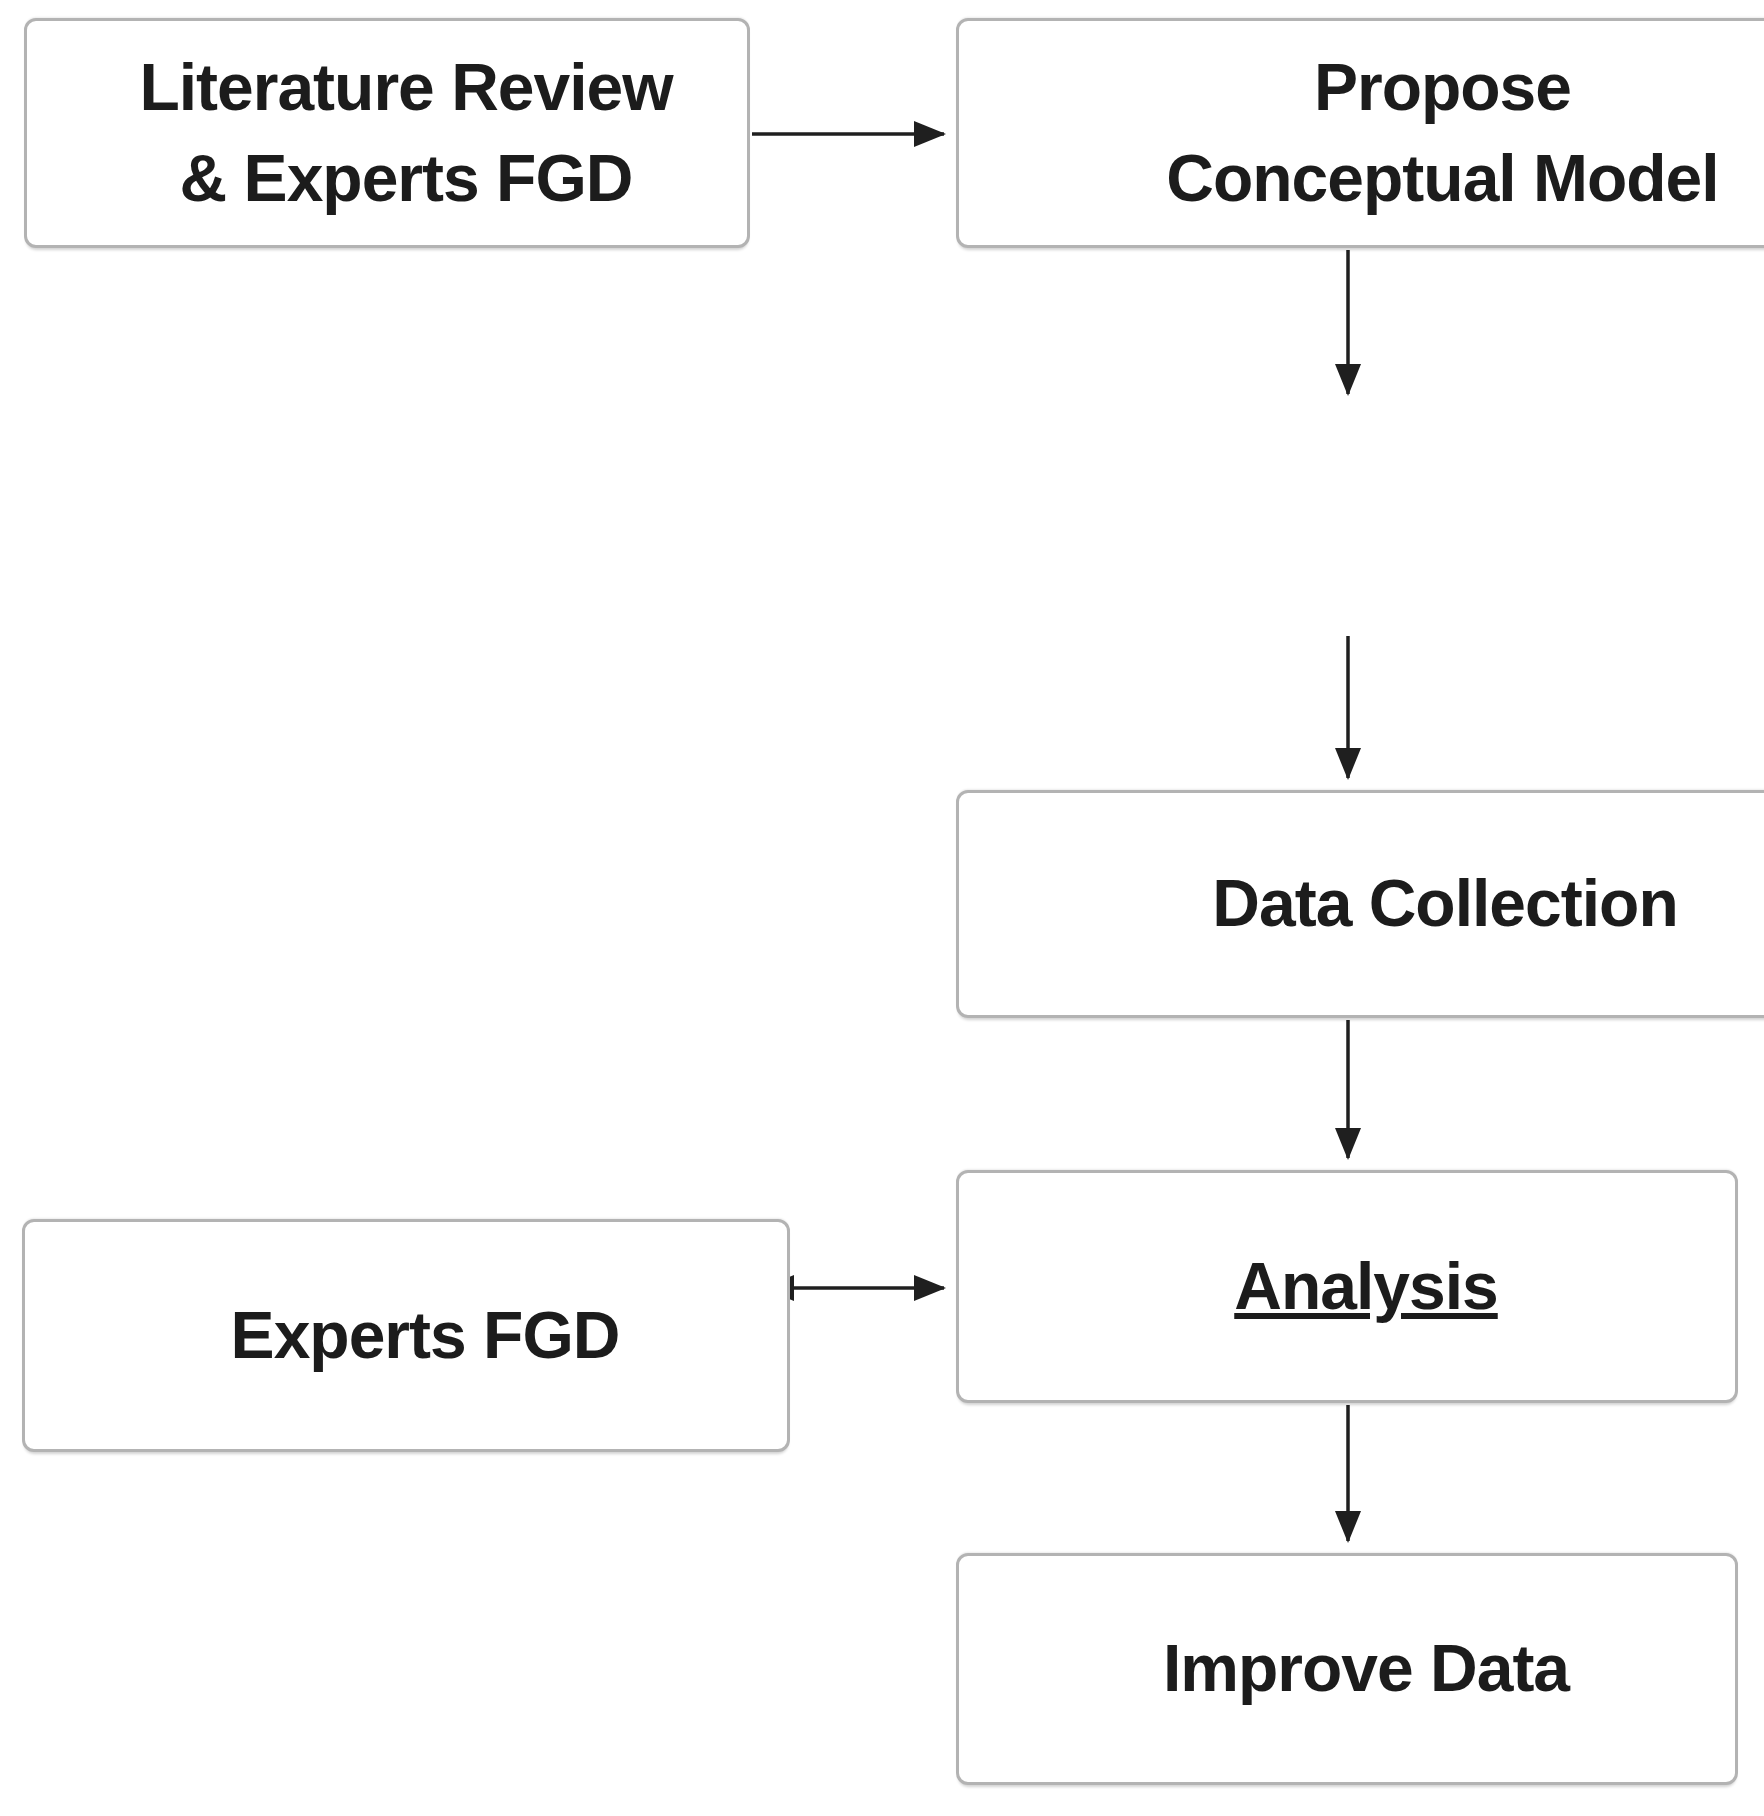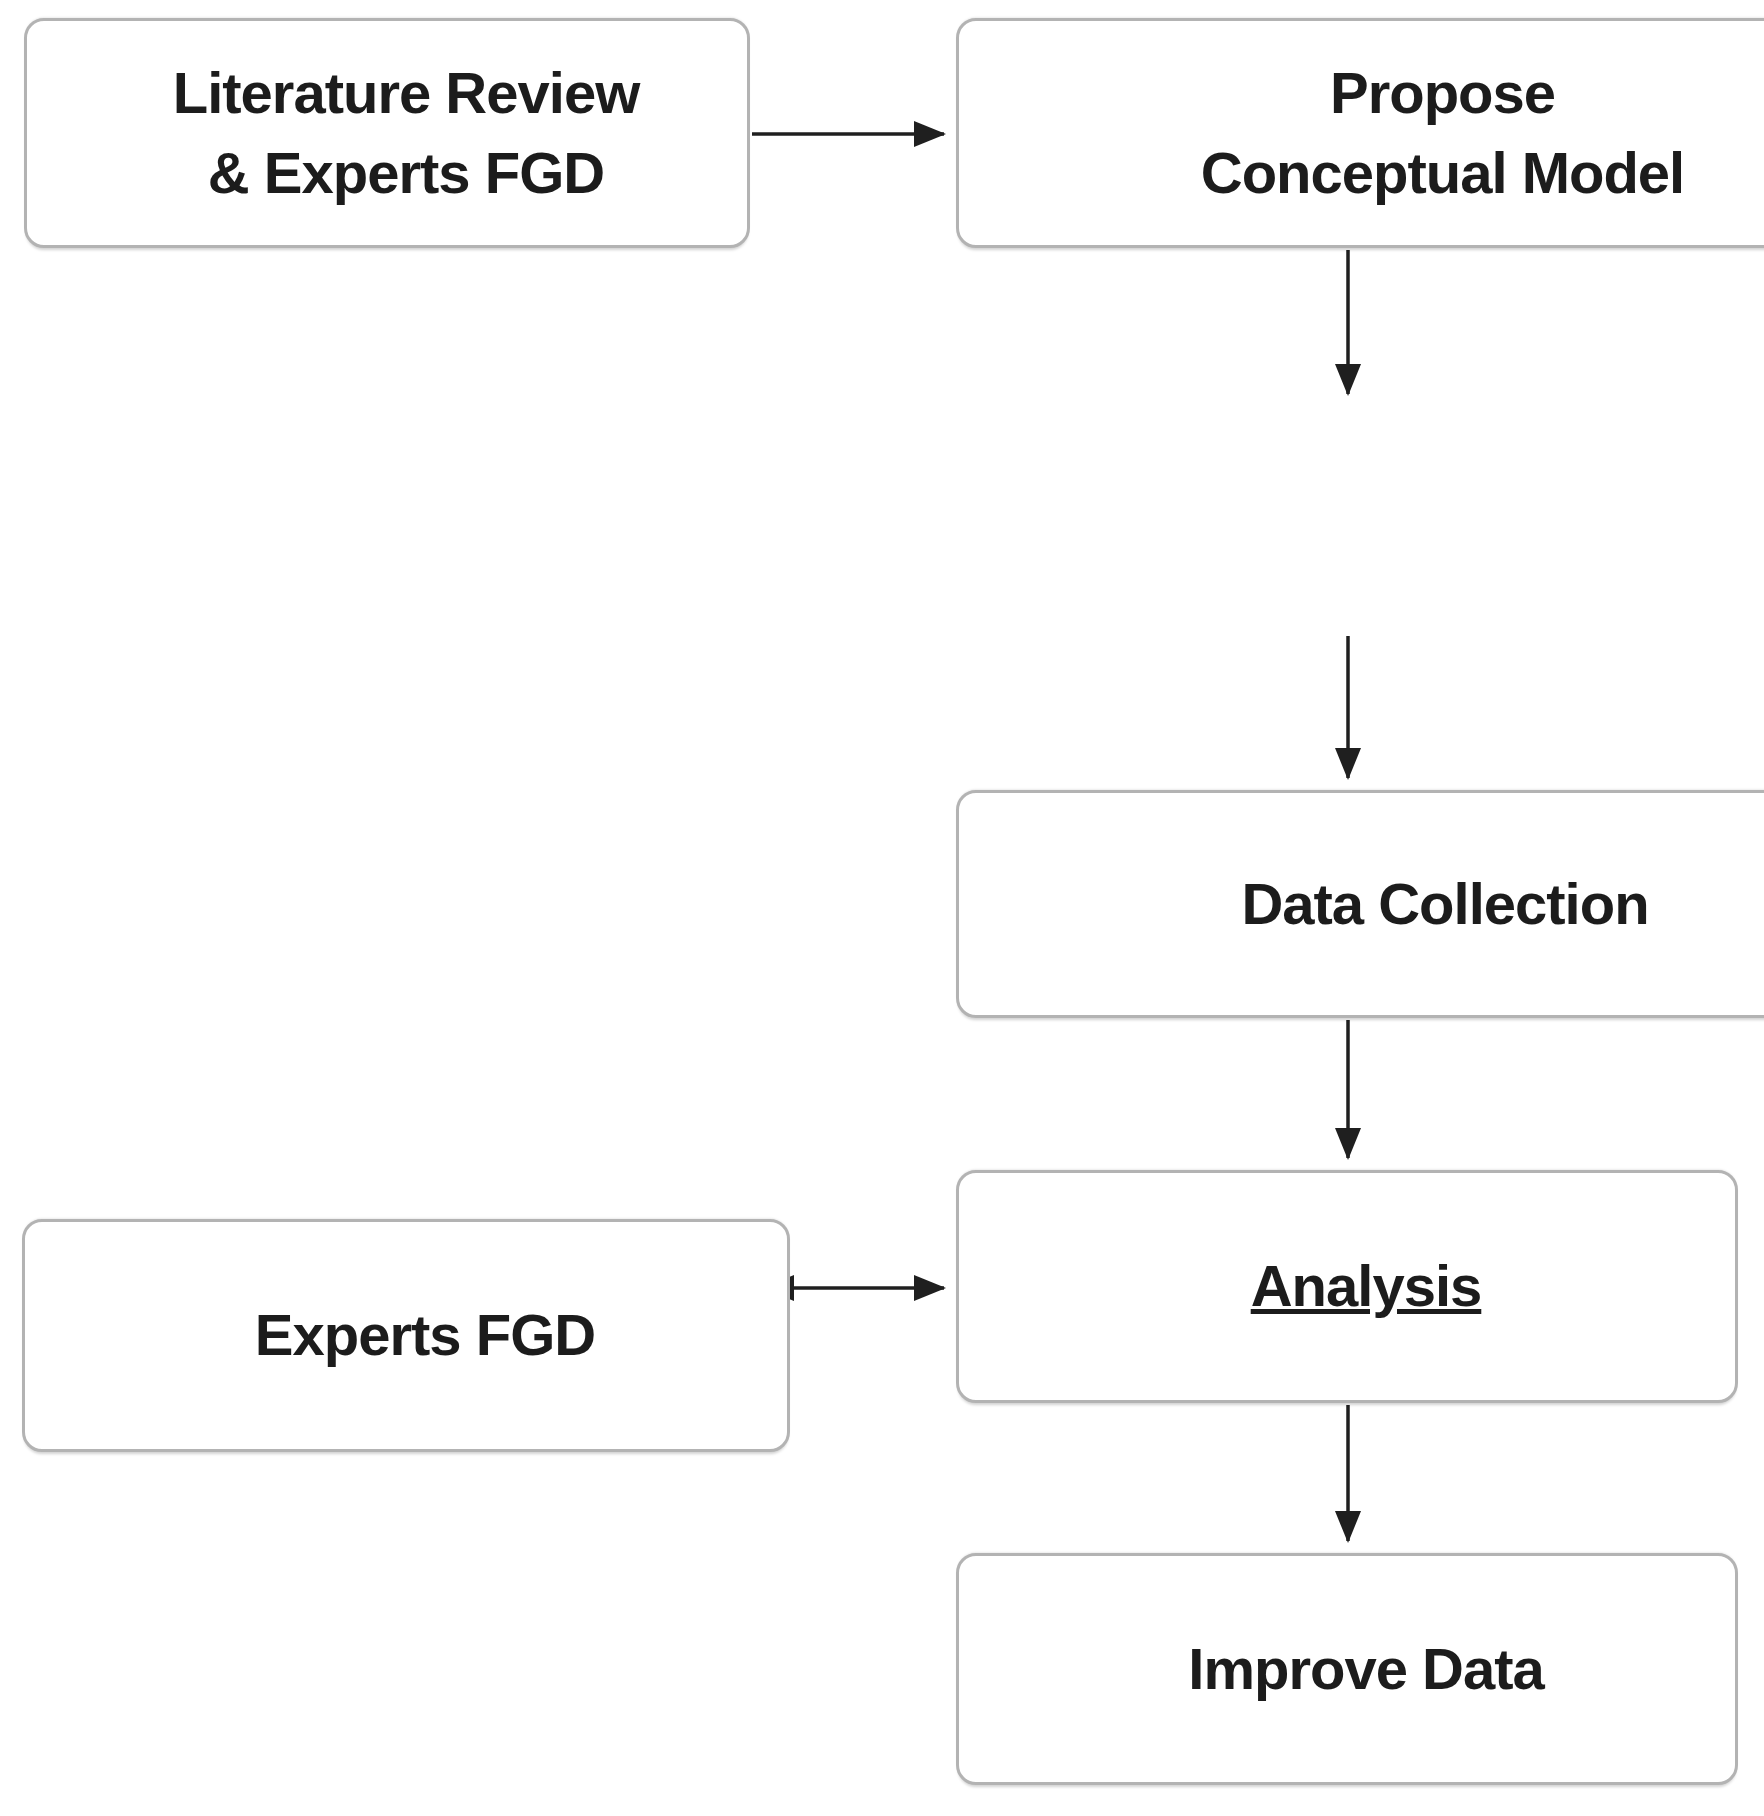--- a/index.html
+++ b/index.html
@@ -33,24 +33,24 @@
     stroke-width: 3.5;
   }
   .node {
     position: absolute;
     display: flex;
     align-items: center;
     justify-content: center;
     text-align: center;
     background: var(--box-fill);
     border: 3px solid var(--box-border);
-    border-radius: 20px;
+    border-radius: 12px;
     box-shadow: 0 4px 3px -2px rgba(0,0,0,0.18), 0 -2px 2px -1px rgba(0,0,0,0.08);
     color: var(--text-color);
-    font-size: 58px;
+    font-size: 66px;
     font-weight: 600;
     letter-spacing: -1px;
     line-height: 1.38;
     white-space: pre-line;
     padding-left: 38px;
   }
   
   .node-propose   { left: 956px; top: 18px;   width: 935px; height: 230px; }
   .node-develop   { left: 956px; top: 406px;  width: 782px; height: 228px; }
   .node-data      { left: 956px; top: 790px;  width: 940px; height: 228px; }

